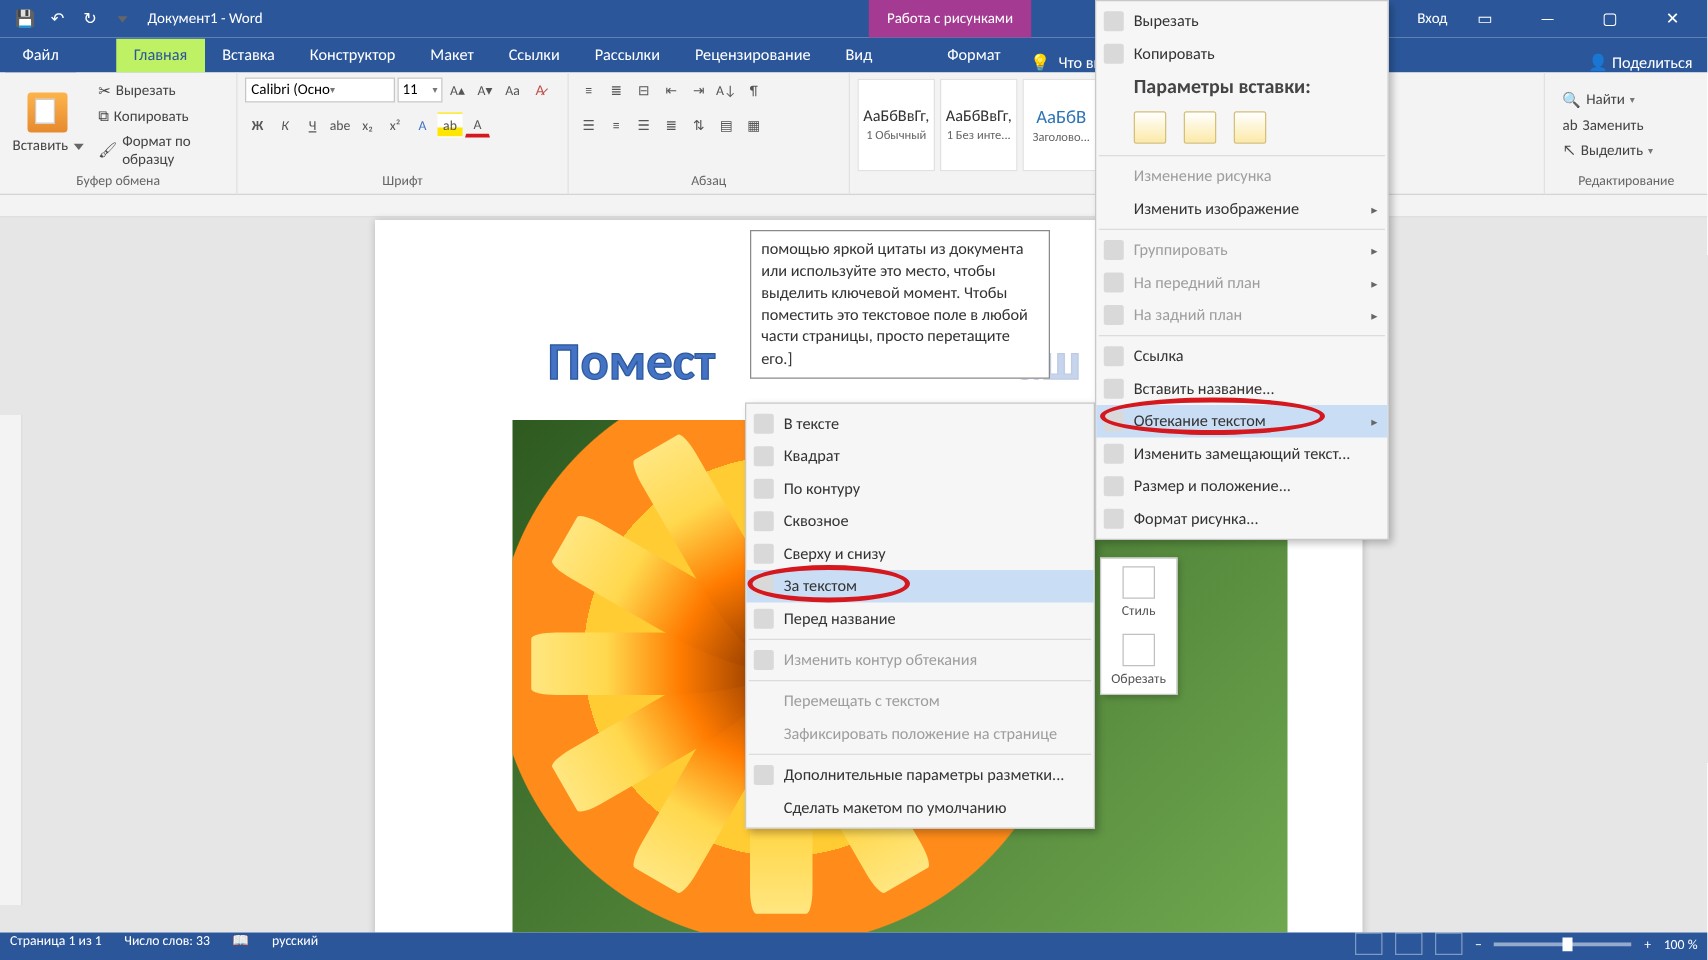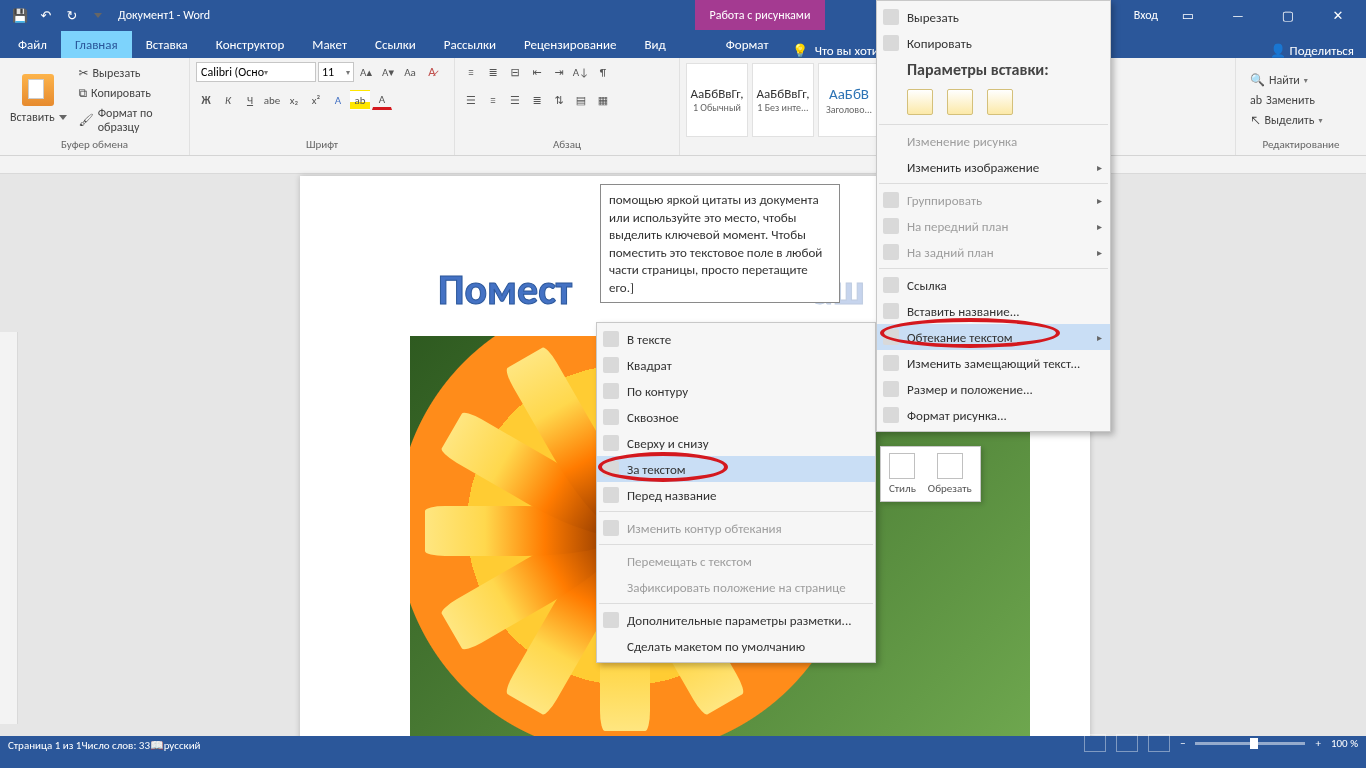--- a/index.html
+++ b/index.html
@@ -11,21 +11,21 @@
 .qat-btn { width: 24px; height: 24px; display: flex; align-items: center; justify-content: center; color: #fff; font-size: 13px; }
 .title-center { flex: 1; text-align: left; }
 .title-right { display: flex; gap: 10px; padding-right: 8px; align-items: center; }
 .win-btn { width: 40px; height: 28px; display: flex; align-items: center; justify-content: center; color: #fff; font-size: 13px; }
 .contextual-tab { position: absolute; left: 695px; top: 0; width: 130px; height: 30px; background: #a43a91; color: #fff; font-size: 12px; display: flex; align-items: center; justify-content: center; }
 
 
 .ribbon-tabs { height: 28px; background: #2b579a; display: flex; align-items: flex-end; color: #fff; font-size: 13px; padding-left: 4px; }
 .tab { padding: 6px 14px; cursor: pointer; }
 .tab.file { background: #2b579a; }
-.tab.active { background: #7dd3fc; color: #2b579a; }
+.tab.active { background: #bef264; color: #2b579a; margin-left: 32px; }
 .tab.format { margin-left: 0; }
 .tell-me { display: flex; align-items: center; padding: 0 10px; gap: 6px; }
 .right-tabs { margin-left: auto; display: flex; align-items: center; gap: 10px; padding-right: 12px; }
 
 
 .ribbon { height: 98px; background: #f3f3f3; border-bottom: 1px solid #d4d4d4; display: flex; position: relative; }
 .group { border-right: 1px solid #e1e1e1; padding: 4px 6px 2px 6px; display: flex; flex-direction: column; justify-content: space-between; }
 .group-label { font-size: 11px; color: #666; text-align: center; padding-bottom: 2px; }
 .group-body { flex: 1; display: flex; gap: 4px; align-items: center; }
 .vstack { display: flex; flex-direction: column; gap: 2px; font-size: 12px; }
@@ -60,26 +60,26 @@
 .menu-item.hover { background: #c9def5; }
 .menu-item .arrow { position: absolute; right: 8px; font-size: 10px; color:#666; }
 .menu-sep { height: 1px; background: #dcdcdc; margin: 3px 2px; }
 .menu-header { font-size: 16px; font-weight: 600; color: #444; padding: 4px 10px 4px 30px; }
 .menu-icons-row { display: flex; gap: 14px; padding: 6px 10px 6px 30px; }
 .paste-opt { width: 26px; height: 26px; border: 1px solid #d4c07a; background: linear-gradient(#fff,#fce9a8); border-radius: 2px; }
 .menu .mi-ico { position: absolute; left: 6px; width: 16px; height: 16px; background: #d9d9d9; border-radius: 2px; }
 .red-oval { position: absolute; border: 4px solid #d4181e; border-radius: 50%; pointer-events: none; }
 
 
-.layout-float { position: absolute; background: #fff; border: 1px solid #c8c8c8; box-shadow: 2px 2px 5px rgba(0,0,0,.2); display: flex; padding: 6px 8px; gap: 12px; font-size: 11px; color:#555; }
+.layout-float { position: absolute; background: #fff; border: 1px solid #c8c8c8; box-shadow: 2px 2px 5px rgba(0,0,0,.2); display: flex; padding: 6px 8px; gap: 12px; font-size: 11px; color:#555;flex-direction:column; }
 .layout-float .lf { display:flex; flex-direction:column; align-items:center; gap:3px; }
 .layout-float .lf-ico { width: 26px; height: 26px; border:1px solid #c0c0c0; background:#fff; }
 
 
-.statusbar { position: absolute; left: 0; right: 0; bottom: 0; height: 22px; background: #2b579a; color: #fff; font-size: 11px; display: flex; align-items: flex-end; padding: 16px 8px; }
+.statusbar { position: absolute; left: 0; right: 0; bottom: 0; height: 22px; background: #2b579a; color: #fff; font-size: 11px; display: flex; align-items: flex-start; padding: 0 8px; gap: 18px; }
 .statusbar .right { margin-left: auto; display: flex; align-items: center; gap: 10px; }
 .view-btn { width: 22px; height: 18px; border: 1px solid rgba(255,255,255,.4); }
 .zoom-track { width: 110px; height: 3px; background: rgba(255,255,255,.5); position: relative; }
 .zoom-thumb { position:absolute; left:50%; top:-4px; width:8px; height:11px; background:#fff; }
 
 .chev { font-size: 8px; color:#777; }
 .tri { width:0;height:0;border-left:4px solid transparent;border-right:4px solid transparent;border-top:5px solid #666; display:inline-block; }
 </style>
 </head>
 <body>

